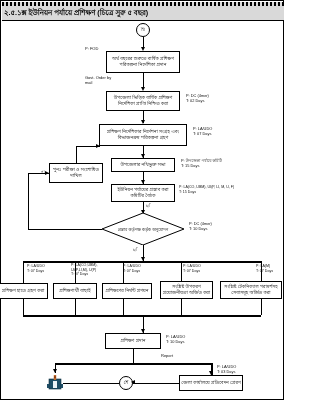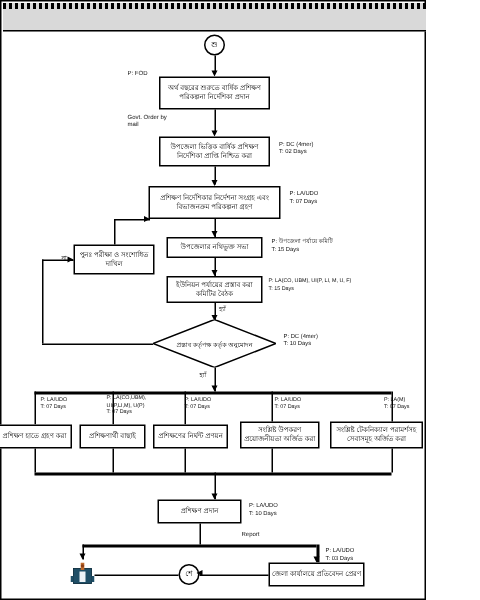--- a/index.html
+++ b/index.html
@@ -91,20 +91,21 @@
     position:absolute;width:16px;height:15px;
   }
 </style>
 </head>
 <body>
 
 <div id="page">
 
   <div class="hdr">
     <div class="hdr-dots"></div>
+    <div class="hdr-title">২.৫.১ক্স ইউনিয়ন পর্যায়ে প্রশিক্ষণ (চিত্রে সুরু ৫ বছর)</div>
   </div>
 
   <div class="node circ" style="left:135px;top:22px;width:14px;height:14px;">
     <span>শু</span>
   </div>
 
   <div class="vline thick" style="left:141.5px;top:36px;height:12px;"></div>
   <div class="arrow-d" style="left:139.5px;top:46px;"></div>
 
   <div class="edge-lbl" style="left:84px;top:45px;">P: FOD</div>

